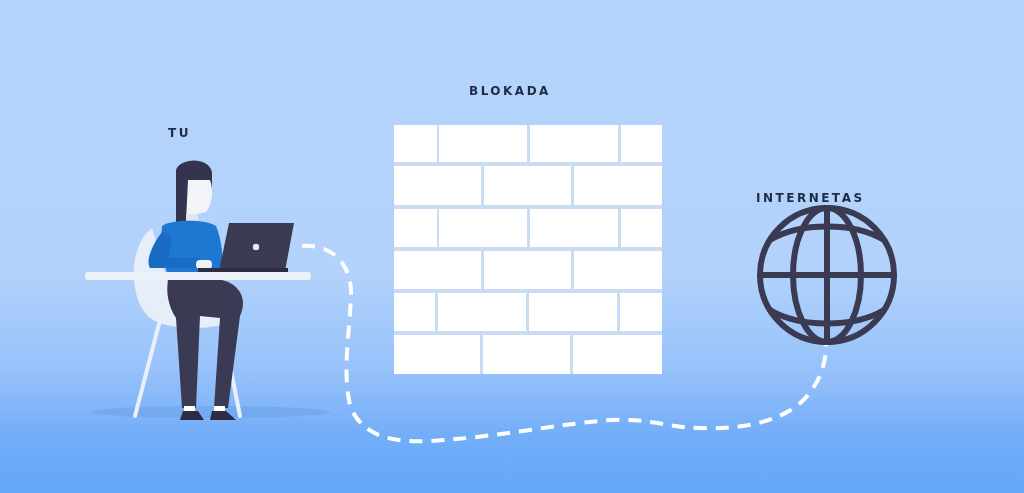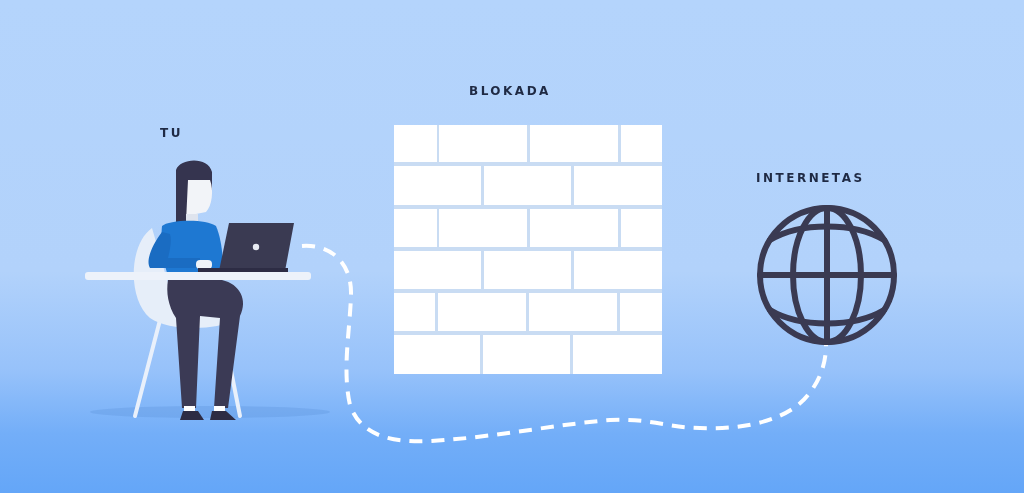--- a/index.html
+++ b/index.html
@@ -11,23 +11,23 @@
       position: relative; width: 1024px; height: 493px; overflow: hidden;
       background: linear-gradient(to bottom, #b4d4fc 0%, #b2d2fb 55%, #97c2fa 75%, #73aef8 88%, #64a6f8 100%);
     }
     .label {
       position: absolute; margin: 0;
       font-family: "DejaVu Sans", sans-serif;
       font-weight: bold; color: #1f2a44;
       letter-spacing: 2.5px; font-size: 12px; line-height: 20px;
       white-space: nowrap;
     }
-    .label-you { left: 160px; top: 123px; }
+    .label-you { left: 168px; top: 123px; }
     .label-block { left: 469px; top: 81px; }
-    .label-net { left: 756px; top: 168px; }
+    .label-net { left: 756px; top: 188px; }
     svg.scene { position: absolute; left: 0; top: 0; }
     .wall-bg { fill: #c9dcf3; }
     .brick { fill: #ffffff; }
   </style>
 </head>
 <body>
 
 <div class="canvas">
 
   <svg class="scene" width="1024" height="493" viewBox="0 0 1024 493">

